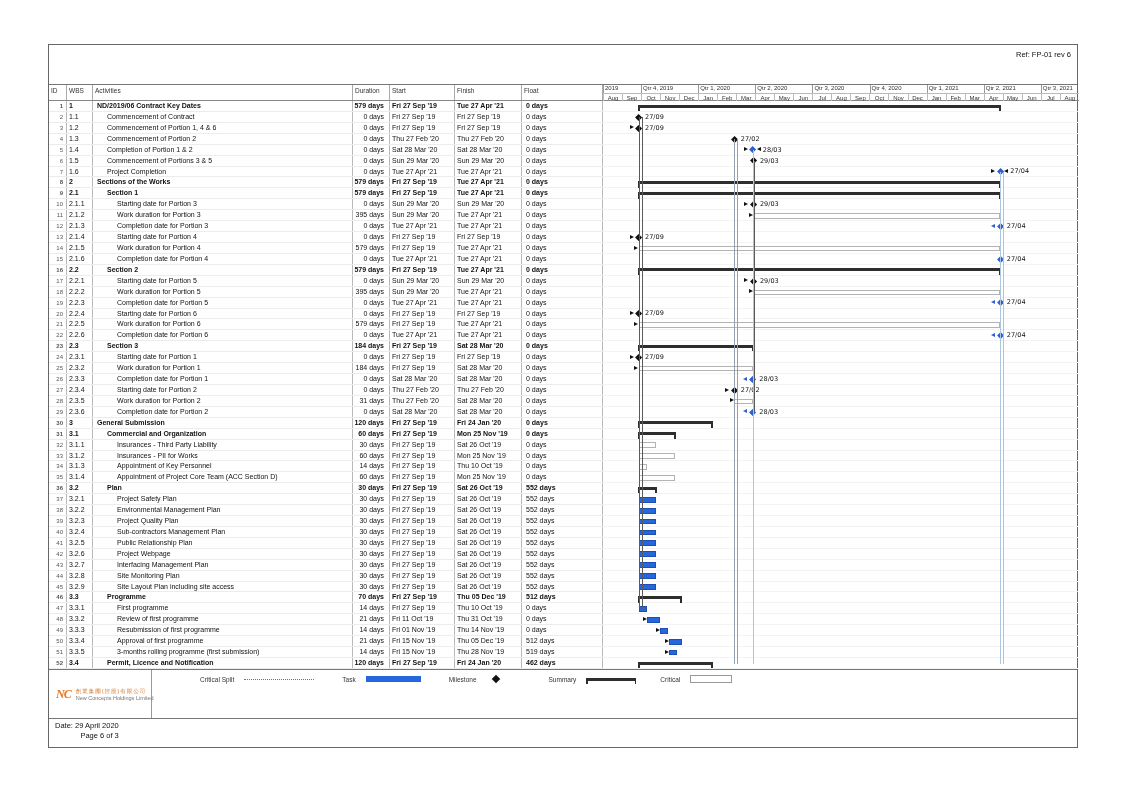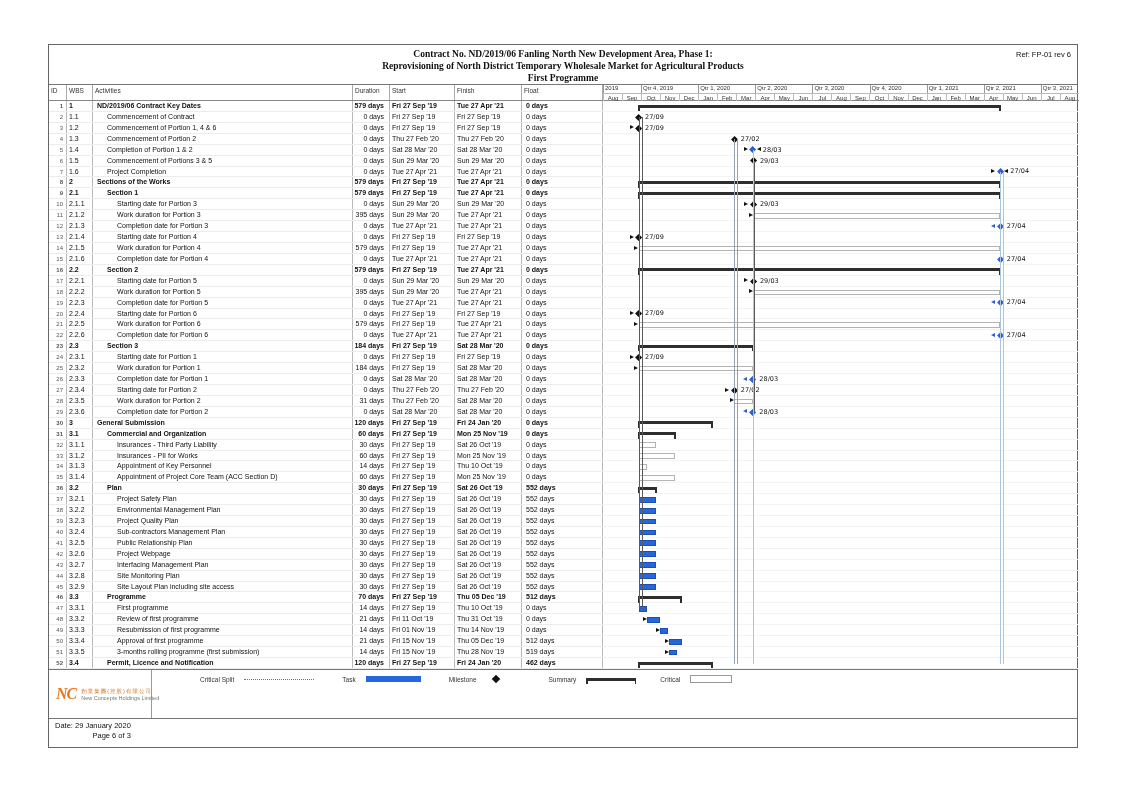--- a/index.html
+++ b/index.html
@@ -51,21 +51,21 @@
     border-bottom:2.8px solid transparent;}
   .tri.r{border-left:4.2px solid #111;}
   .tri.l{border-right:4.2px solid #111;}
   .linkline{position:absolute;width:1.2px;}
   
   .legend-row{position:relative;height:50px;border-top:1px solid #777;border-bottom:1px solid #777;
     box-sizing:border-box;display:flex;}
   .logo-cell{width:103px;box-sizing:border-box;border-right:1px solid #999;display:flex;
     align-items:center;padding-left:7px;gap:5px;}
   .logo-mark{font-family:"Liberation Serif",serif;font-weight:800;font-style:italic;
-    font-size:16px;color:#e87722;line-height:14px;letter-spacing:-1px;}
+    font-size:12px;color:#e87722;line-height:14px;letter-spacing:-1px;}
   .logo-text .zh{font-size:5.5px;color:#d4782a;letter-spacing:1px;white-space:nowrap;}
   .logo-text .en{font-size:5.5px;color:#777;white-space:nowrap;}
   .legend-band{flex:1;display:flex;align-items:center;height:18px;padding-left:48px;gap:10px;}
   .lg-label{font-size:6.5px;color:#333;white-space:nowrap;}
   .sym{display:inline-block;position:relative;}
   .sym-dots{width:70px;border-top:1.6px dotted #c0504d;margin-right:18px;}
   .sym-task{width:55px;height:6px;background:#2667dd;margin-right:18px;}
   .sym-ms{width:6px;height:6px;background:#111;transform:rotate(45deg);margin:0 40px 0 6px;}
   .sym-sumbar{width:50px;height:3px;background:#2e2e2e;margin-right:14px;}
   .sym-sumbar i{position:absolute;top:0;width:1.8px;height:6.6px;background:#2e2e2e;}
@@ -73,25 +73,20 @@
   .sym-crit{width:40px;height:6px;background:#fff;border:1px solid #999;}
   
   .remarks-row{display:flex;justify-content:space-between;padding:2px 6px;font-size:7.5px;color:#111;}
   .remarks-right{text-align:right;line-height:10px;}
 </style>
 </head>
 <body>
 
 <div class="page">
   <div class="title-block">
-    <div class="titles">
-      <div>Contract No. ND/2019/06 Fanling North New Development Area, Phase 1:</div>
-      <div>Reprovisioning of North District Temporary Wholesale Market for Agricultural Products</div>
-      <div>First Programme</div>
-    </div>
     <div class="ref">Ref: FP-01 rev 6</div>
   </div>
 
   <div class="body-grid">
     <div class="thead-left" id="theadLeft">
         <div class="hcell c0">ID</div>
         <div class="hcell c1">WBS</div>
         <div class="hcell c2">Activities</div>
         <div class="hcell c3">Duration</div>
         <div class="hcell c4">Start</div>
@@ -870,17 +865,17 @@
           <i class="l"></i>
           <i class="r"></i>
         </span>
         <span class="lg-label">Critical</span>
         <span class="sym sym-crit"></span>
       </div>
   </div>
 
   <div class="remarks-row">
     <div class="remarks-right">
-      <div>Date: 29 January 2020</div>
+      <div>Date: 29 April 2020</div>
       <div>Page 6 of 3</div>
     </div>
   </div>
 </div>
 
 </body></html>

